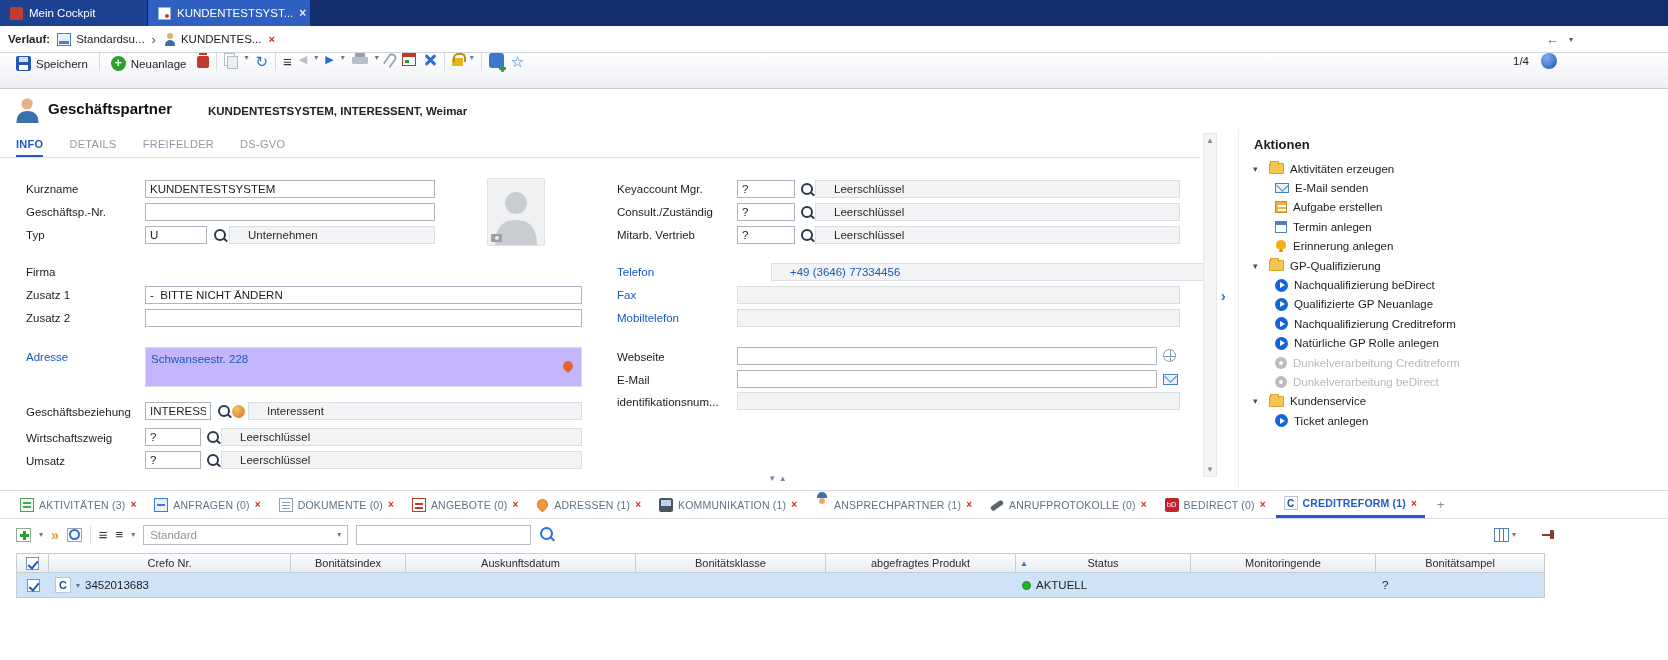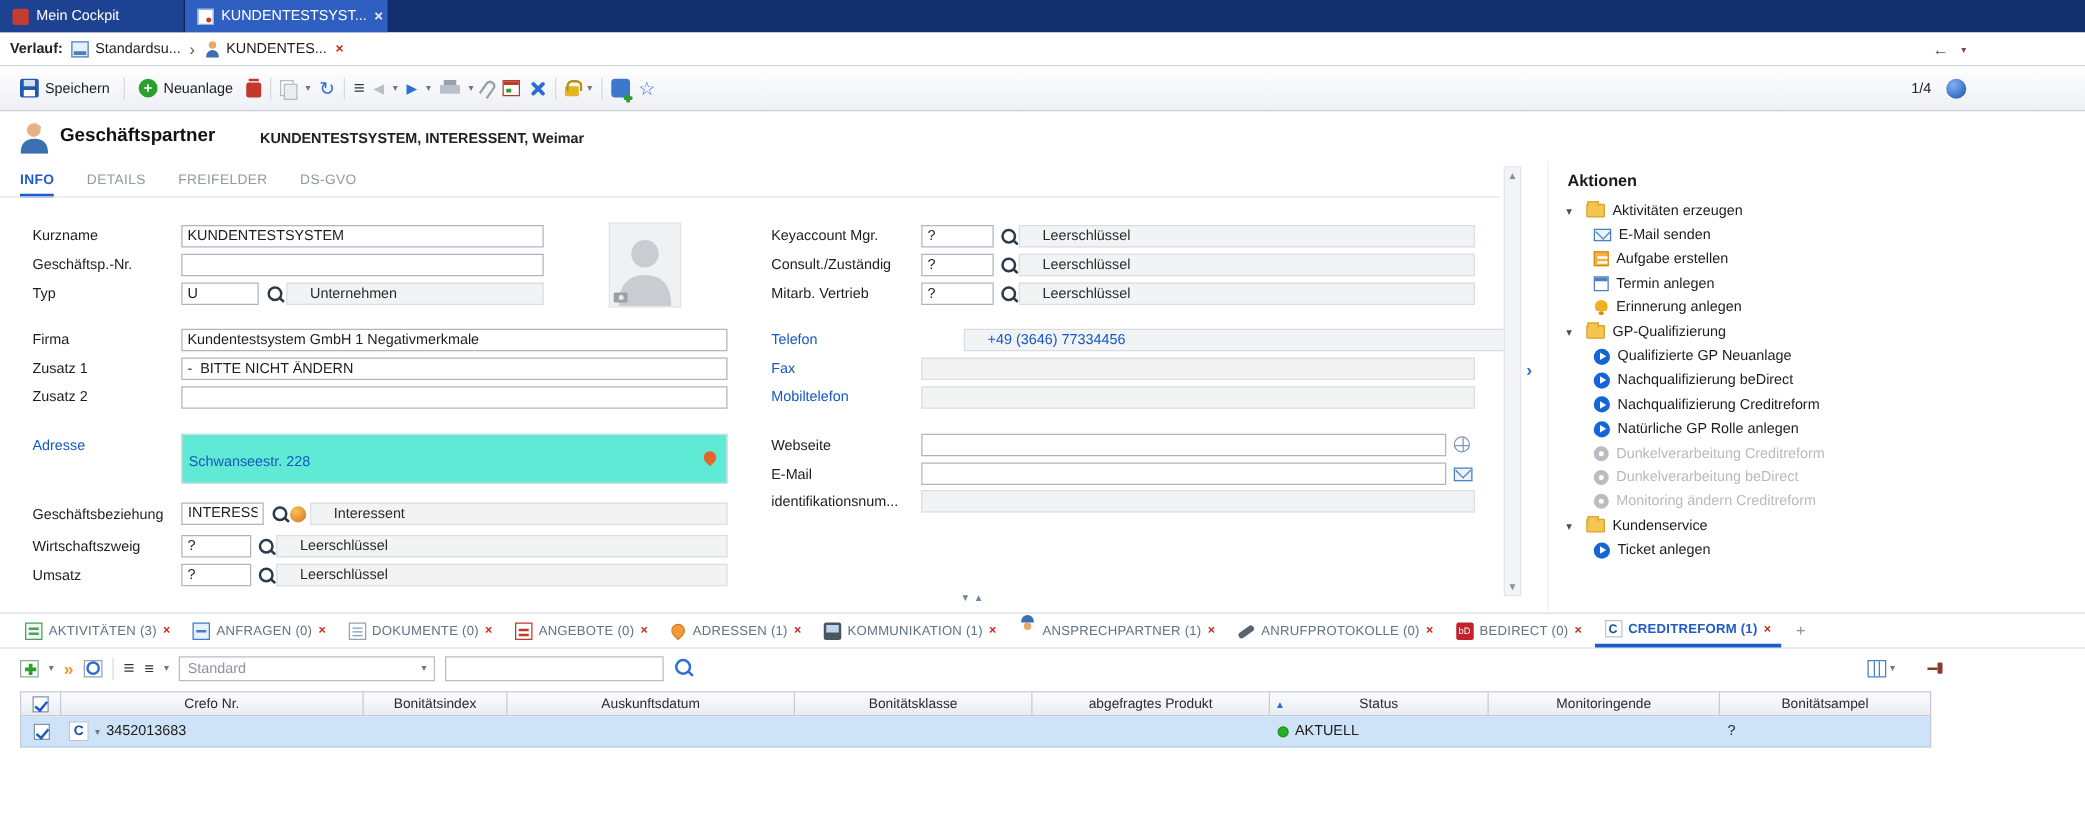--- a/index.html
+++ b/index.html
@@ -24,21 +24,21 @@
 .v-chev{color:#555;font-size:13px}
 .v-icon-search{width:14px;height:13px;background:#e8f1fb;border:1px solid #4a7fc0;position:relative;flex:none}
 .v-icon-search::after{content:"";position:absolute;left:1px;bottom:1px;right:1px;height:3px;background:#4a7fc0}
 .mini-person{width:13px;height:13px;position:relative;flex:none}
 .mini-person::before{content:"";position:absolute;left:4px;top:0;width:6px;height:6px;border-radius:50%;background:#e8a96b}
 .mini-person::after{content:"";position:absolute;left:2px;bottom:0;width:10px;height:6px;border-radius:5px 5px 0 0;background:#3c6fb0}
 .x-red{color:#cc2a1e;font-size:11px;font-weight:bold;cursor:pointer}
 .v-right{position:absolute;right:95px;top:0;height:27px;display:flex;align-items:center;gap:10px;color:#7b4a3e;font-size:13px}
 
 
-.toolbar{position:absolute;left:0;top:53px;width:100%;height:36px;background:linear-gradient(#fefefe,#eef0f5);border-bottom:1px solid #c9cdd4;display:flex;align-items:center;gap:7px;padding:0 20px 0 12px}
+.toolbar{position:absolute;left:0;top:53px;width:100%;height:36px;background:linear-gradient(#fefefe,#eef0f5);border-bottom:1px solid #c9cdd4;display:flex;align-items:flex-start;gap:7px;padding:0 36px 0 12px}
 .tbtn{display:flex;align-items:center;gap:5px;cursor:pointer;padding:3px 4px;border-radius:3px}
 .sep{width:1px;height:18px;background:#d7dade;flex:none}
 .caret{font-size:8px;color:#707784;cursor:pointer}
 .icon-save{width:15px;height:15px;background:#2457b0;border-radius:2px;position:relative;flex:none}
 .icon-save::before{content:"";position:absolute;left:3px;top:1px;right:3px;height:5px;background:#cfe0f5}
 .icon-save::after{content:"";position:absolute;left:3px;bottom:1px;right:3px;height:5px;background:#fff}
 .icon-new{width:15px;height:15px;border-radius:50%;background:#2ca02c;color:#fff;font-weight:bold;font-size:12px;line-height:14px;text-align:center;flex:none}
 .icon-trash{width:12px;height:15px;position:relative;cursor:pointer;flex:none}
 .icon-trash::before{content:"";position:absolute;top:3px;left:0;right:0;bottom:0;background:#c0392b;border-radius:2px}
 .icon-trash::after{content:"";position:absolute;top:0;left:2px;right:2px;height:2px;background:#c0392b}
@@ -81,21 +81,21 @@
 .dtab-rule{position:absolute;left:0;top:157px;width:1200px;border-top:1px solid #dfe2e7}
 
 
 .lbl{position:absolute;font-size:11.5px;color:#1d1d1d;white-space:nowrap}
 .lbl-blue{color:#1558c0;cursor:pointer}
 .inp{position:absolute;height:18px;border:1px solid #aeb5c1;background:#fff;font-size:11.5px;padding:0 4px;font-family:"Liberation Sans",sans-serif;color:#1d1d1d}
 .ro{position:absolute;height:18px;background:#f2f3f4;border:1px solid #dadde1;line-height:16px;padding:0 18px;color:#2b2b2b;white-space:nowrap;overflow:hidden}
 .mag{width:15px;height:17px;position:absolute;cursor:pointer}
 .mag::before{content:"";position:absolute;left:2px;top:2px;width:8px;height:8px;border:2px solid #2b3a4a;border-radius:50%}
 .mag::after{content:"";position:absolute;left:11px;top:12px;width:5px;height:2px;background:#2b3a4a;transform:rotate(42deg);border-radius:1px}
-.addr{position:absolute;background:#5eead4;border:1px solid #dadde1;padding:14px 5px;cursor:pointer}
+.addr{position:absolute;background:#c4b5fd;border:1px solid #dadde1;padding:3px 5px;cursor:pointer}
 .addr-line{color:#1558c0;line-height:16px;white-space:nowrap}
 .map-pin{position:absolute;right:6px;top:11px;width:14px;height:14px;cursor:pointer}
 .map-pin::before{content:"";position:absolute;left:2px;top:2px;width:10px;height:10px;background:#e8632a;border-radius:50% 50% 50% 0;transform:rotate(-45deg)}
 .rel-icon{position:absolute;width:13px;height:13px;border-radius:50%;background:radial-gradient(circle at 35% 30%,#f6c35a,#d8711f);cursor:pointer}
 .tel-text{color:#1558c0}
 .i-globe{position:absolute;width:13px;height:13px;border:1px solid #7d96b5;border-radius:50%;cursor:pointer}
 .i-globe::before{content:"";position:absolute;left:50%;top:0;bottom:0;width:1px;background:#7d96b5}
 .i-globe::after{content:"";position:absolute;top:50%;left:0;right:0;height:1px;background:#7d96b5}
 .i-mailbox{position:absolute;width:15px;height:11px;background:#eaf2fc;border:1px solid #4a7fc0;cursor:pointer}
 .i-mailbox::after{content:"";position:absolute;left:2px;top:-3px;width:8px;height:8px;border-right:1px solid #4a7fc0;border-bottom:1px solid #4a7fc0;transform:rotate(45deg)}
@@ -282,21 +282,20 @@
   <span class="lbl" style="left:26px;top:183px">Kurzname</span>
   <input class="inp" style="left: 145px; top: 180px; width: 290px;" value="KUNDENTESTSYSTEM">
   <span class="lbl" style="left:26px;top:206px">Geschäftsp.-Nr.</span>
   <input class="inp" style="left: 145px; top: 203px; width: 290px;" value="">
   <span class="lbl" style="left:26px;top:229px">Typ</span>
   <input class="inp" style="left: 145px; top: 226px; width: 62px;" value="U">
   <span class="mag" style="left:212px;top:227px"></span>
   <div class="ro" style="left:229px;top:226px;width:206px">Unternehmen</div>
 
   <span class="lbl" style="left:26px;top:266px">Firma</span>
-  <input class="inp" style="left: 145px; top: 263px; width: 437px;" value="Kundentestsystem GmbH 1 Negativmerkmale">
   <span class="lbl" style="left:26px;top:289px">Zusatz 1</span>
   <input class="inp" style="left: 145px; top: 286px; width: 437px;" value="-  BITTE NICHT ÄNDERN">
   <span class="lbl" style="left:26px;top:312px">Zusatz 2</span>
   <input class="inp" style="left: 145px; top: 309px; width: 437px;" value="">
 
   <span class="lbl lbl-blue" style="left:26px;top:351px">Adresse</span>
   <div class="addr" style="left:145px;top:347px;width:437px;height:40px">
     <div class="addr-line">Schwanseestr. 228</div>
     <span class="map-pin"></span>
   </div>
@@ -391,45 +390,41 @@
       <span>Erinnerung anlegen</span>
     </div>
 
     <div class="ap-row">
       <span class="tree-caret">▾</span>
       <span class="i-folder"></span>
       <span>GP-Qualifizierung</span>
     </div>
     <div class="ap-row child">
       <span class="i-play"></span>
+      <span>Nachqualifizierung beDirect</span>
+    </div>
+    <div class="ap-row child">
+      <span class="i-play"></span>
       <span>Qualifizierte GP Neuanlage</span>
-    </div>
-    <div class="ap-row child">
-      <span class="i-play"></span>
-      <span>Nachqualifizierung beDirect</span>
     </div>
     <div class="ap-row child">
       <span class="i-play"></span>
       <span>Nachqualifizierung Creditreform</span>
     </div>
     <div class="ap-row child">
       <span class="i-play"></span>
       <span>Natürliche GP Rolle anlegen</span>
     </div>
     <div class="ap-row child disabled">
       <span class="i-gear"></span>
       <span>Dunkelverarbeitung Creditreform</span>
     </div>
     <div class="ap-row child disabled">
       <span class="i-gear"></span>
       <span>Dunkelverarbeitung beDirect</span>
-    </div>
-    <div class="ap-row child disabled">
-      <span class="i-gear"></span>
-      <span>Monitoring ändern Creditreform</span>
     </div>
 
     <div class="ap-row">
       <span class="tree-caret">▾</span>
       <span class="i-folder"></span>
       <span>Kundenservice</span>
     </div>
     <div class="ap-row child">
       <span class="i-play"></span>
       <span>Ticket anlegen</span>

